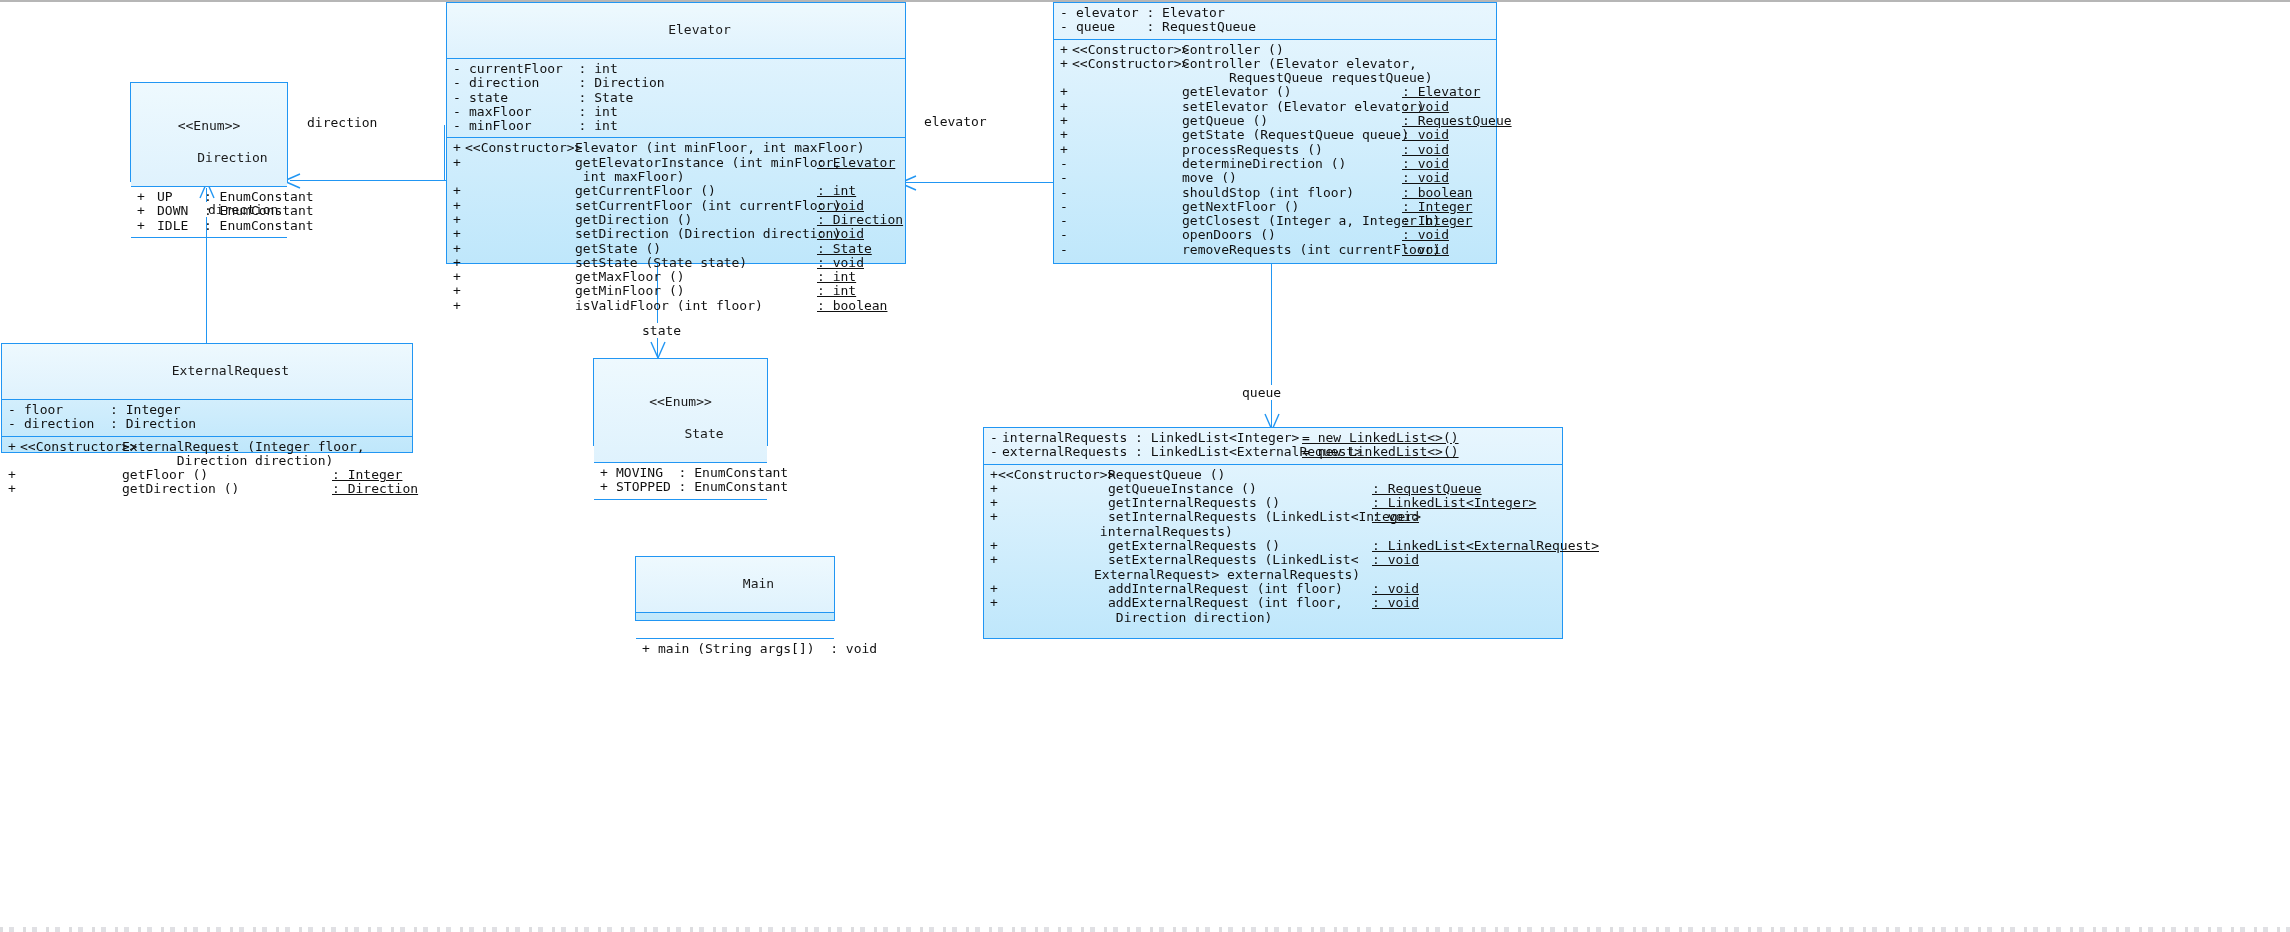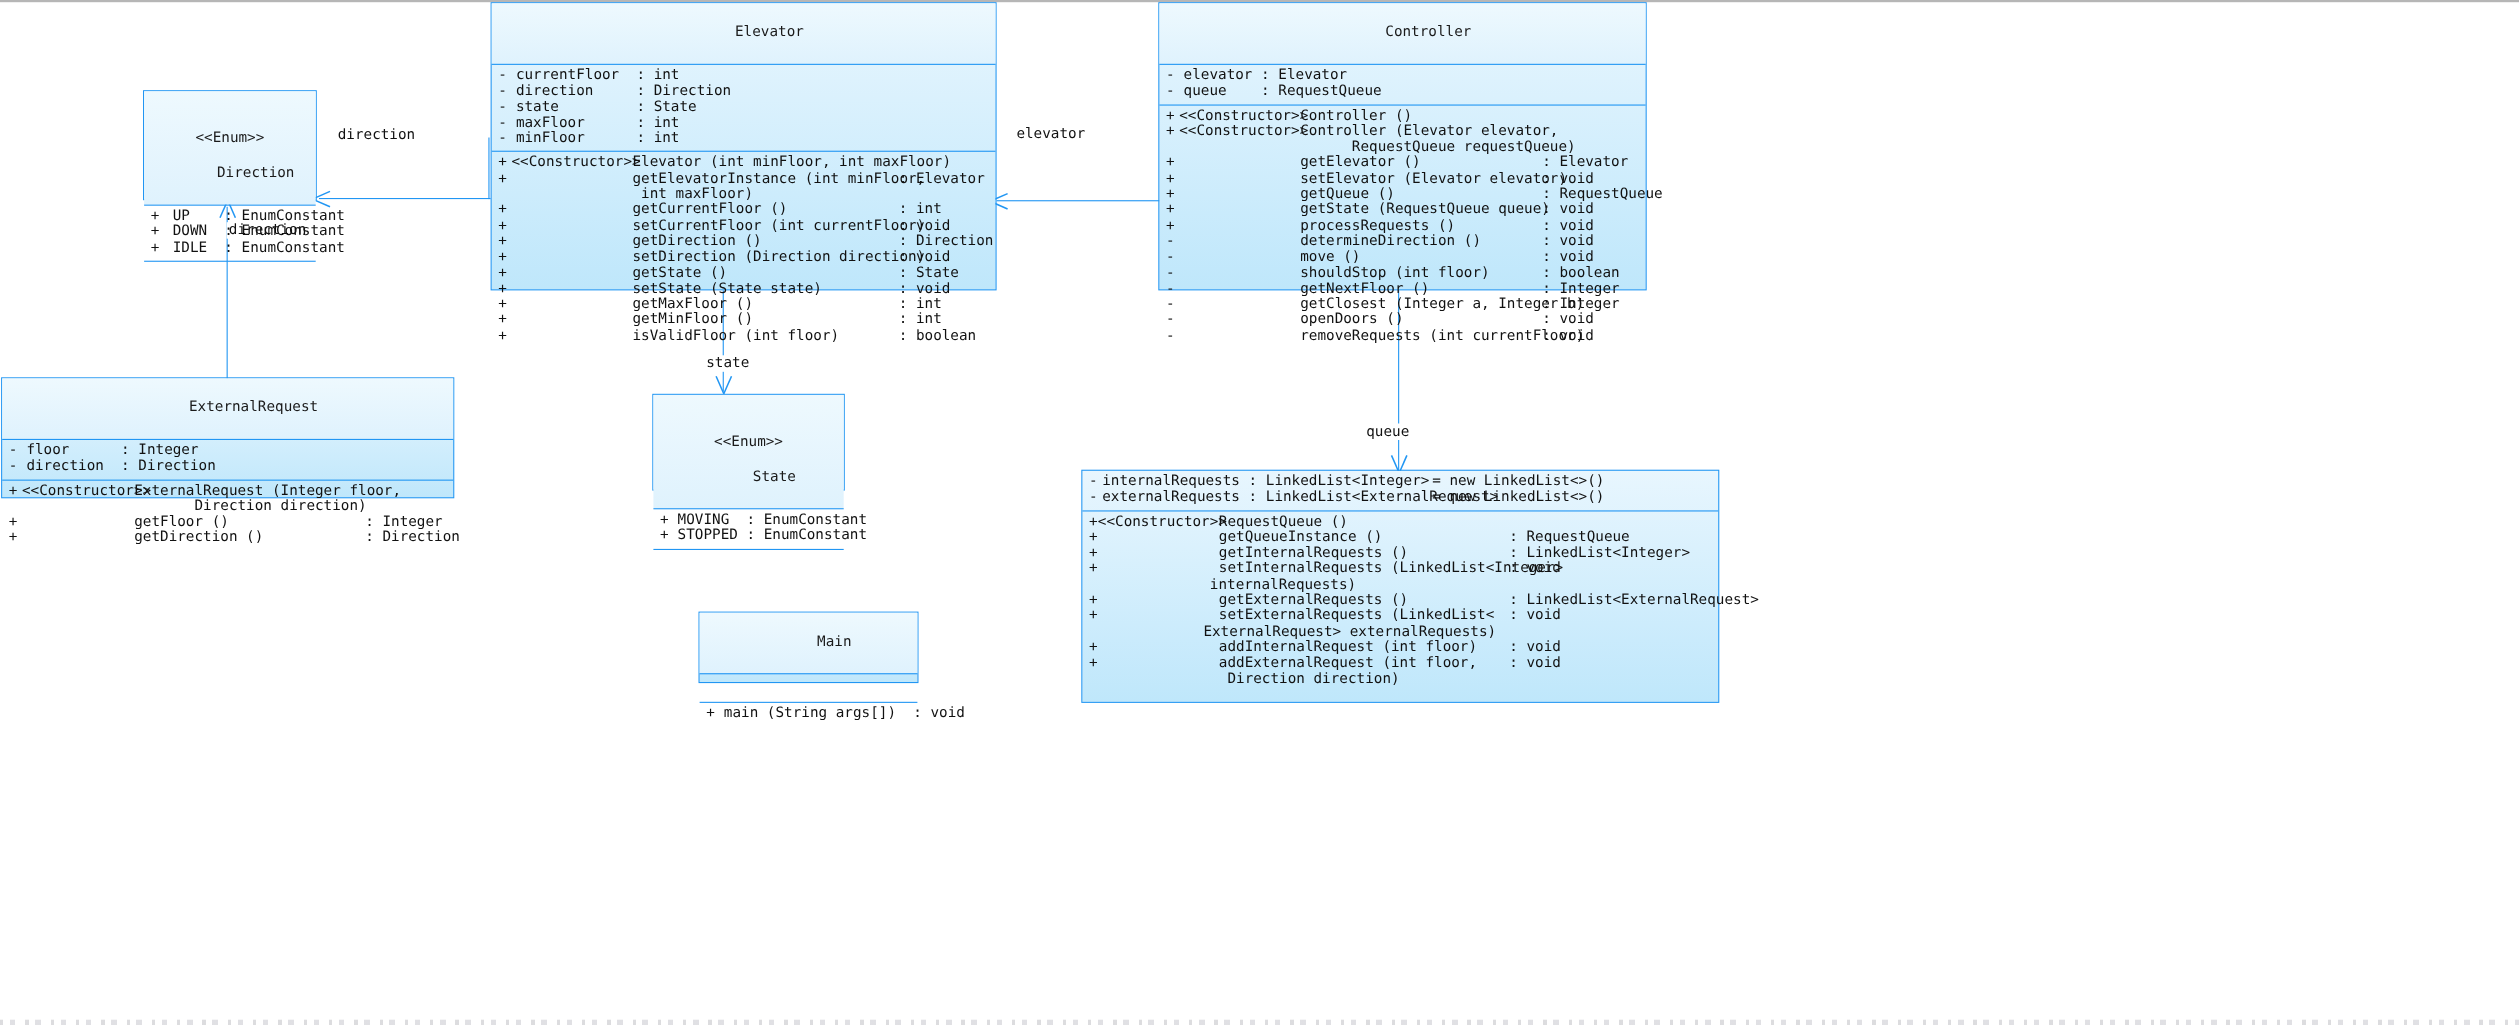--- a/index.html
+++ b/index.html
@@ -43,21 +43,21 @@
     white-space:pre;
     font-size:13px;
     line-height:14.3px;
     color:#111;
     padding:0 4px;
     position:relative;
     height:14.3px;
   }
   .vis{position:absolute;left:6px;top:0;}
   .sig{position:absolute;top:0;}
-  .ret{position:absolute;top:0;}
+  .ret{position:absolute;top:0;text-decoration:underline;}
 
   
   .line{position:absolute;background:#2196f3;z-index:1;}
   .hline{height:1.3px;}
   .vline{width:1.3px;}
   .edge-label{
     position:absolute;
     font-size:13px;
     color:#111;
     background:#ffffff;
@@ -157,23 +157,20 @@
       <div class="row"><span class="vis">+</span><span class="sig" style="left:128px">setDirection (Direction direction)</span><span class="ret" style="left:370px">: void</span></div>
       <div class="row"><span class="vis">+</span><span class="sig" style="left:128px">getState ()</span><span class="ret" style="left:370px">: State</span></div>
       <div class="row"><span class="vis">+</span><span class="sig" style="left:128px">setState (State state)</span><span class="ret" style="left:370px">: void</span></div>
       <div class="row"><span class="vis">+</span><span class="sig" style="left:128px">getMaxFloor ()</span><span class="ret" style="left:370px">: int</span></div>
       <div class="row"><span class="vis">+</span><span class="sig" style="left:128px">getMinFloor ()</span><span class="ret" style="left:370px">: int</span></div>
       <div class="row"><span class="vis">+</span><span class="sig" style="left:128px">isValidFloor (int floor)</span><span class="ret" style="left:370px">: boolean</span></div>
     </div>
   </div>
 
   <div class="uml" style="left:1053px;top:2px;width:444px;height:262px;">
-    <div class="uml-title">
-      <span>Controller</span>
-    </div>
     <div class="uml-sec">
       <div class="row"><span class="vis">-</span><span class="sig" style="left:22px">elevator : Elevator</span></div>
       <div class="row"><span class="vis">-</span><span class="sig" style="left:22px">queue    : RequestQueue</span></div>
     </div>
     <div class="uml-sec">
       <div class="row"><span class="vis">+</span><span class="sig" style="left:18px">&lt;&lt;Constructor&gt;&gt;</span><span class="sig" style="left:128px">Controller ()</span></div>
       <div class="row"><span class="vis">+</span><span class="sig" style="left:18px">&lt;&lt;Constructor&gt;&gt;</span><span class="sig" style="left:128px">Controller (Elevator elevator,</span></div>
       <div class="row"><span class="sig" style="left:128px">      RequestQueue requestQueue)</span></div>
       <div class="row"><span class="vis">+</span><span class="sig" style="left:128px">getElevator ()</span><span class="ret" style="left:348px">: Elevator</span></div>
       <div class="row"><span class="vis">+</span><span class="sig" style="left:128px">setElevator (Elevator elevator)</span><span class="ret" style="left:348px">: void</span></div>

